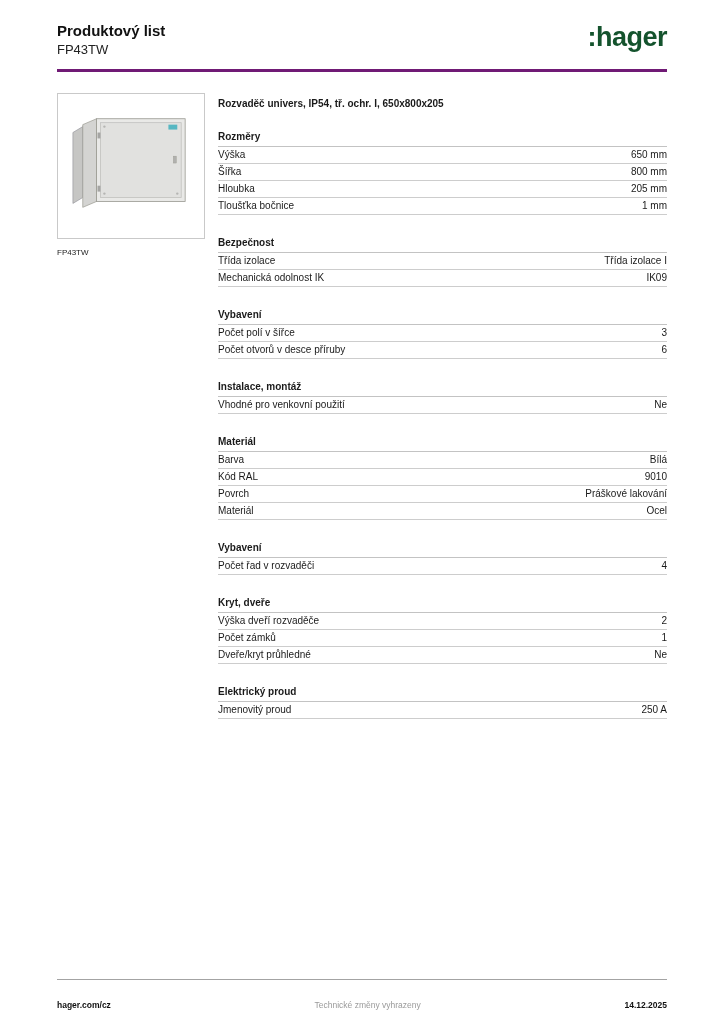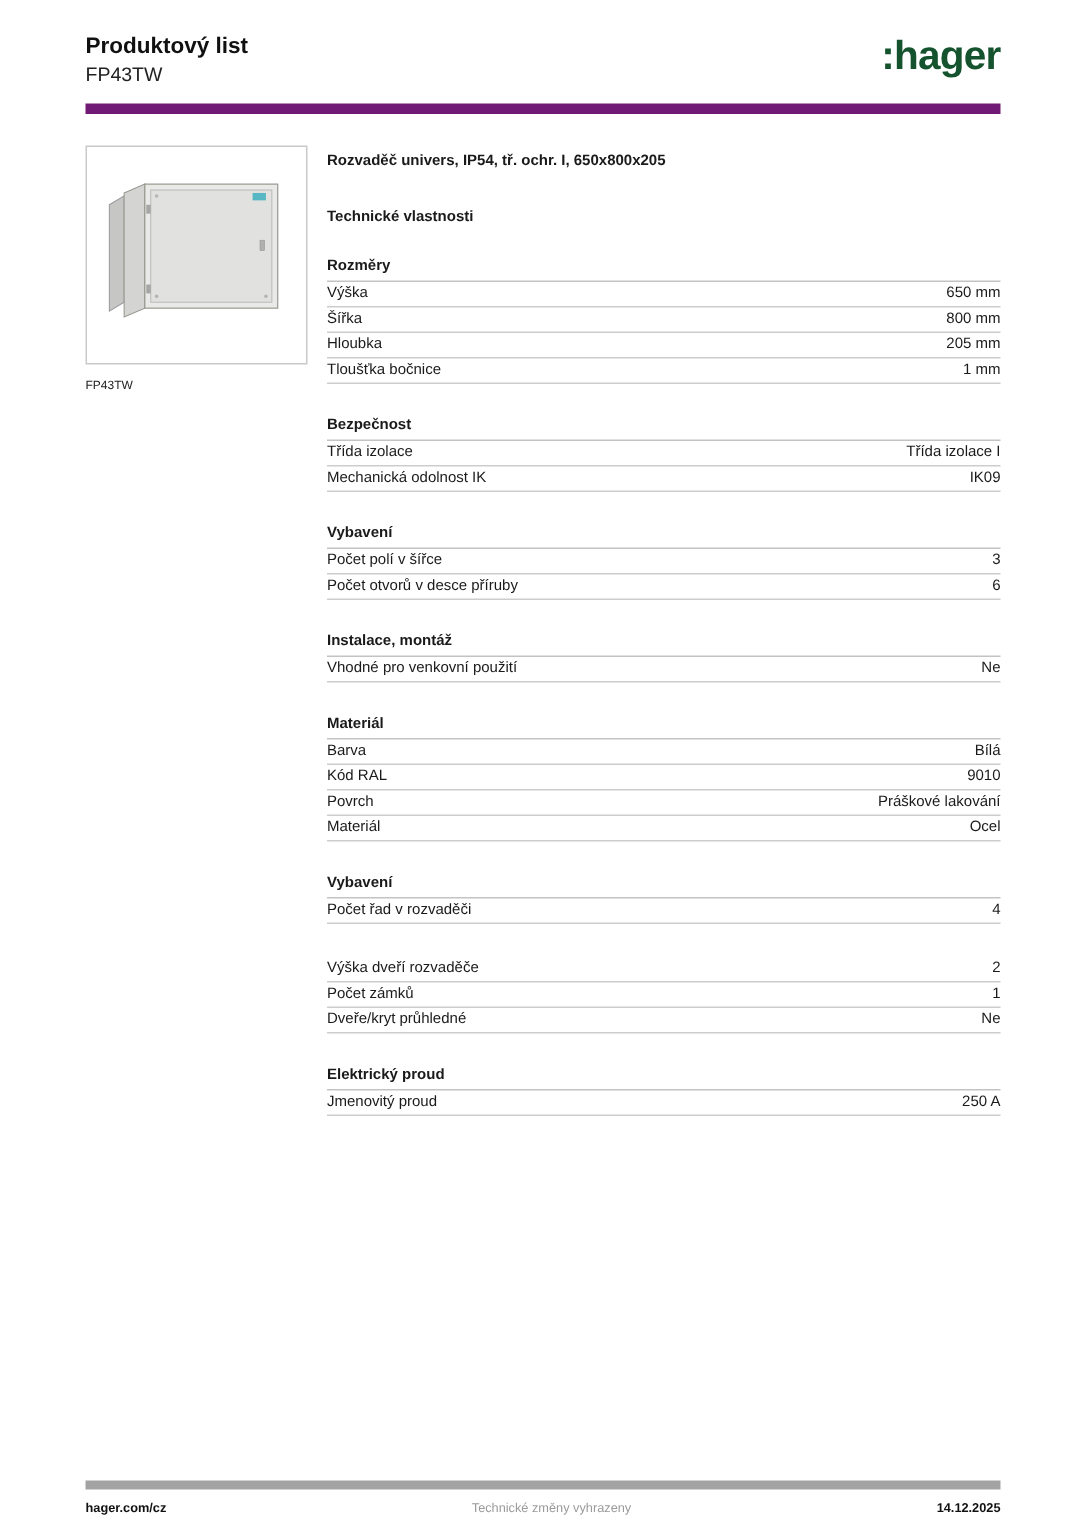--- a/index.html
+++ b/index.html
@@ -10,21 +10,21 @@
     font-family: "Liberation Sans", sans-serif;
     color: #1a1a1a;
     position: relative;
     overflow: hidden;
   }
   .page { position: absolute; inset: 0; padding: 22px 57px 0 57px; }
 
   
   .header {
     display: flex; justify-content: space-between; align-items: flex-start;
-    border-bottom: 7px solid #701a75;
+    border-bottom: 3px solid #701a75;
     padding-bottom: 12px;
   }
   .doc-title { font-size: 15px; font-weight: bold; color: #111; }
   .doc-subtitle { font-size: 13px; margin-top: 3px; color: #222; }
   .logo {
     font-size: 27px; font-weight: bold; color: #14532d;
     letter-spacing: -0.5px; line-height: 1; margin-top: 2px;
   }
 
   
@@ -54,22 +54,22 @@
     font-size: 10px;
     padding: 2px 0 3px 0;
     border-bottom: 1px solid #cdcdcd;
   }
   .row .lbl { white-space: nowrap; }
   .row .val { text-align: right; white-space: nowrap; padding-left: 12px; }
 
   
   .footer {
     position: absolute; left: 57px; right: 57px; bottom: 14px;
-    border-top: 6px solid #a3a3a3;
-    padding-top: 7px;
+    border-top: 1px solid #a3a3a3;
+    padding-top: 20px;
     display: flex; justify-content: space-between; align-items: center;
     font-size: 8.5px;
   }
   .f-left { font-weight: bold; color: #111; }
   .f-center { color: #9a9a9a; }
   .f-right { font-weight: bold; color: #111; }
 </style>
 </head>
 <body>
 
@@ -107,21 +107,20 @@
           <circle cx="38" cy="20" r="1.2" fill="#b5b5b3"></circle>
           <circle cx="112" cy="88" r="1.2" fill="#b5b5b3"></circle>
           <circle cx="38" cy="88" r="1.2" fill="#b5b5b3"></circle>
         </svg>
       </div>
       <div class="image-caption">FP43TW</div>
     </div>
 
     <div class="right-col">
       <div class="product-title">Rozvaděč univers, IP54, tř. ochr. I, 650x800x205</div>
-      <div class="tech-heading">Technické vlastnosti</div>
 
       <div class="section">
         <div class="section-title">Rozměry</div>
         <div class="row">
             <span class="lbl">Výška</span>
             <span class="val">650 mm</span>
           </div>
         <div class="row">
             <span class="lbl">Šířka</span>
             <span class="val">800 mm</span>
@@ -190,20 +189,21 @@
 
       <div class="section">
         <div class="section-title">Vybavení</div>
         <div class="row">
             <span class="lbl">Počet řad v rozvaděči</span>
             <span class="val">4</span>
           </div>
       </div>
 
       <div class="section">
+        <div class="section-title">Kryt, dveře</div>
         <div class="row">
             <span class="lbl">Výška dveří rozvaděče</span>
             <span class="val">2</span>
           </div>
         <div class="row">
             <span class="lbl">Počet zámků</span>
             <span class="val">1</span>
           </div>
         <div class="row">
             <span class="lbl">Dveře/kryt průhledné</span>

